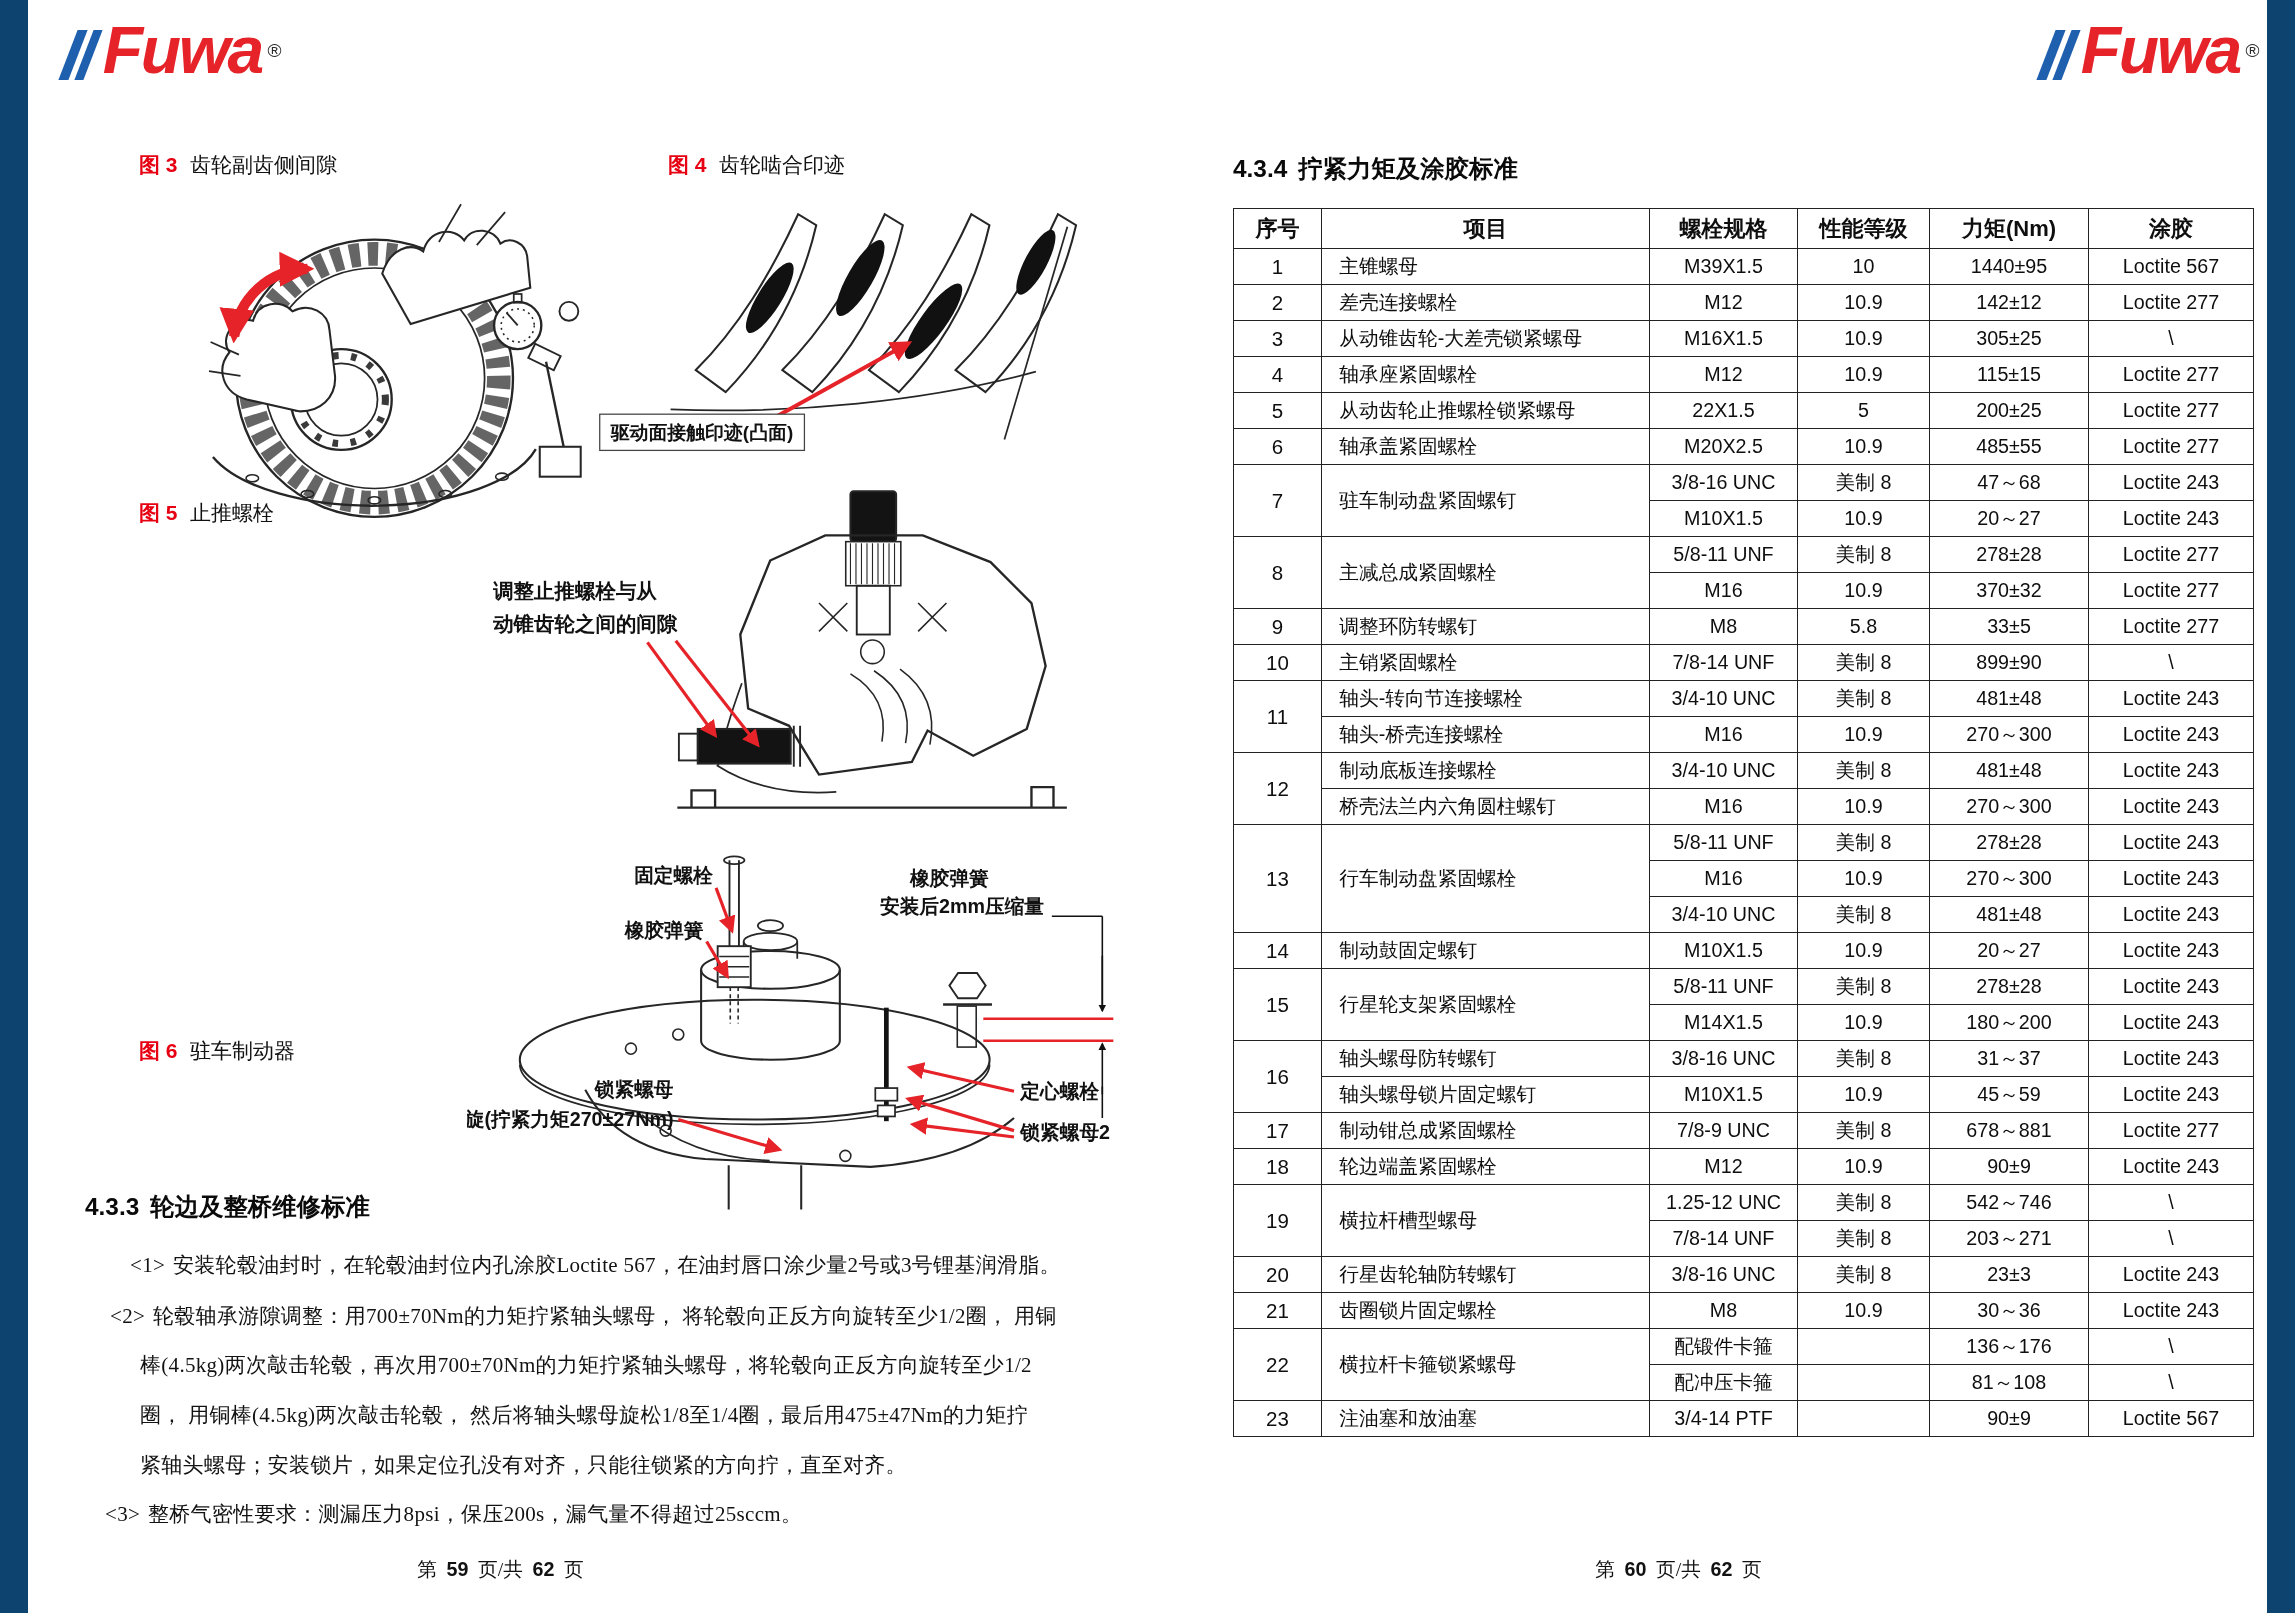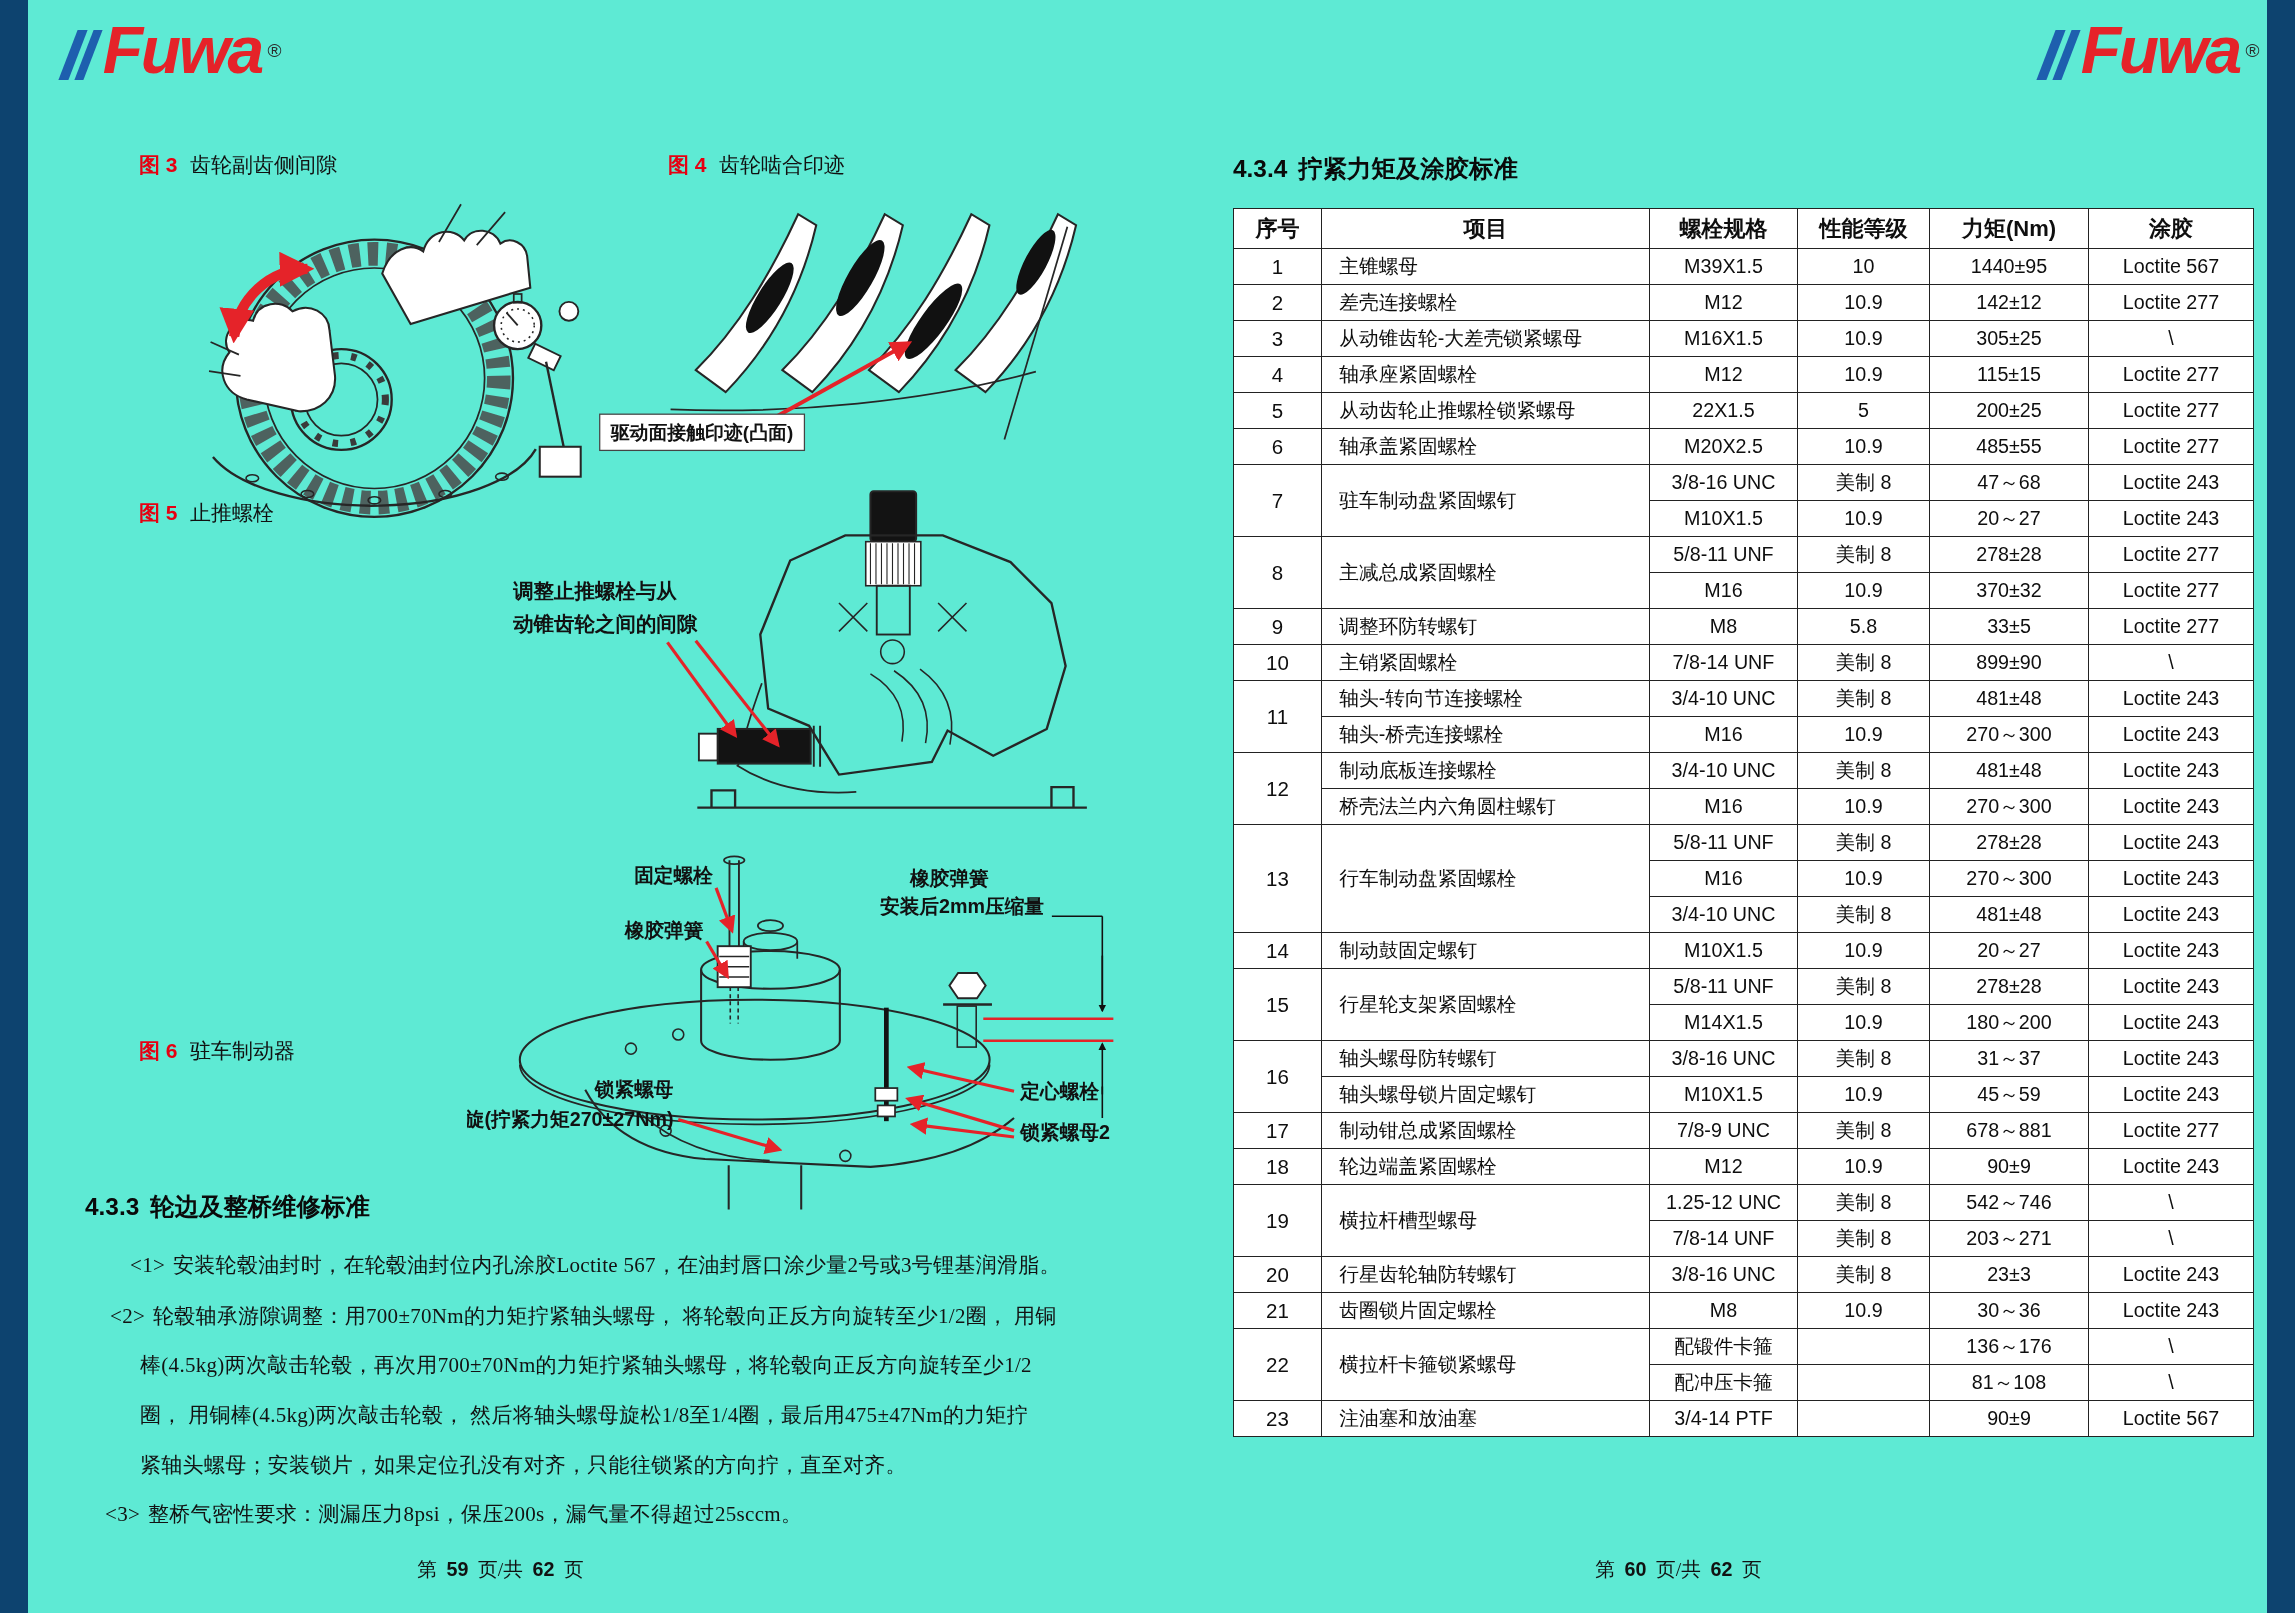--- a/index.html
+++ b/index.html
@@ -1,16 +1,16 @@
 <!DOCTYPE html>
 <html style="font-size:12.6px"><head>
 <meta charset="utf-8">
 <style>
   html,body{margin:0;padding:0;background:#e8e8e8;}
-  .canvas{position:relative;width:2295px;height:1613px;background:#5eead4;overflow:hidden;
+  .canvas{position:relative;width:2295px;height:1613px;background:#ffffff;overflow:hidden;
           font-family:"Liberation Sans",sans-serif;color:#141414;}
   .edge-strip{position:absolute;top:0;width:28px;height:1613px;background:#0d436f;}
   .edge-strip.left{left:0;} .edge-strip.right{left:2267px;}
 
   
   .logo{position:absolute;display:flex;align-items:flex-start;height:72px;}
   .logo .slashes{display:flex;gap:6.3px;margin-top:11px;transform:skewX(-21deg);}
   .logo .slash{width:9.5px;height:50px;background:#1e5fae;}
   .logo .word{font-family:"Liberation Sans",sans-serif;font-style:italic;font-weight:bold;
               font-size:66px;line-height:0.95;color:#e52329;letter-spacing:-2.4px;margin-left:9.5px;}
@@ -149,21 +149,21 @@
         <ellipse cx="337" cy="95" rx="55" ry="16" transform="rotate(-60 337 95)"></ellipse>
         <ellipse cx="430" cy="150" rx="58" ry="16" transform="rotate(-54 430 150)"></ellipse>
         <ellipse cx="560" cy="75" rx="46" ry="14" transform="rotate(-62 560 75)"></ellipse>
       </g>
       <line x1="218" y1="278" x2="398" y2="178" stroke="#e52329" stroke-width="5" marker-end="url(#ar4)"></line>
       <rect x="6" y="268" width="260" height="46" fill="#ffffff" stroke="#444" stroke-width="1.6"></rect>
       <text class="ann" x="20" y="300" font-size="24">驱动面接触印迹(凸面)</text>
     </svg>
   </div>
 
-  <div class="figsvg" style="left:500px;top:485px;">
+  <div class="figsvg" style="left:480px;top:485px;">
     <svg width="615" height="362" viewBox="0 0 780 460">
       <defs>
         <marker id="ar5" viewBox="0 0 10 10" refX="8" refY="5" markerWidth="5.5" markerHeight="5.5" orient="auto-start-reverse">
           <path d="M0,0 L10,5 L0,10 z" fill="#e52329"></path>
         </marker>
       </defs>
       <g stroke="#262626" fill="none" stroke-width="2.6">
         <rect x="470" y="8" width="58" height="64" fill="#131313" rx="4"></rect>
         <rect x="464" y="72" width="70" height="56" fill="#ffffff" stroke-width="2"></rect>
         <path d="M470,74 v52 M477,74 v52 M484,74 v52 M491,74 v52 M498,74 v52 M505,74 v52 M512,74 v52 M519,74 v52 M526,74 v52" stroke-width="1.4"></path>

